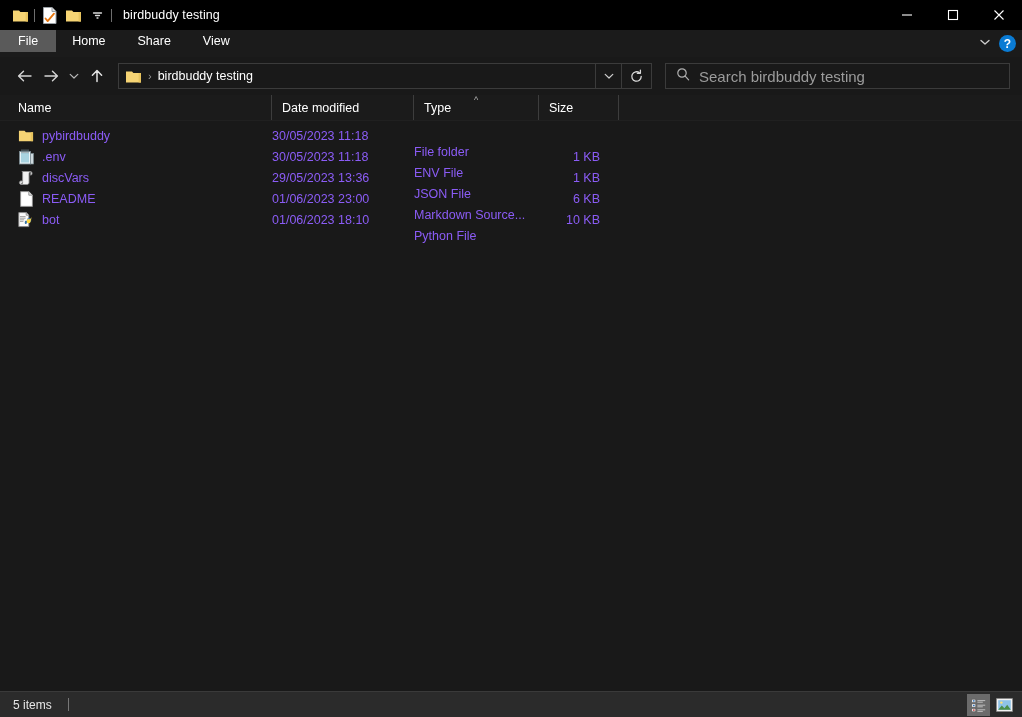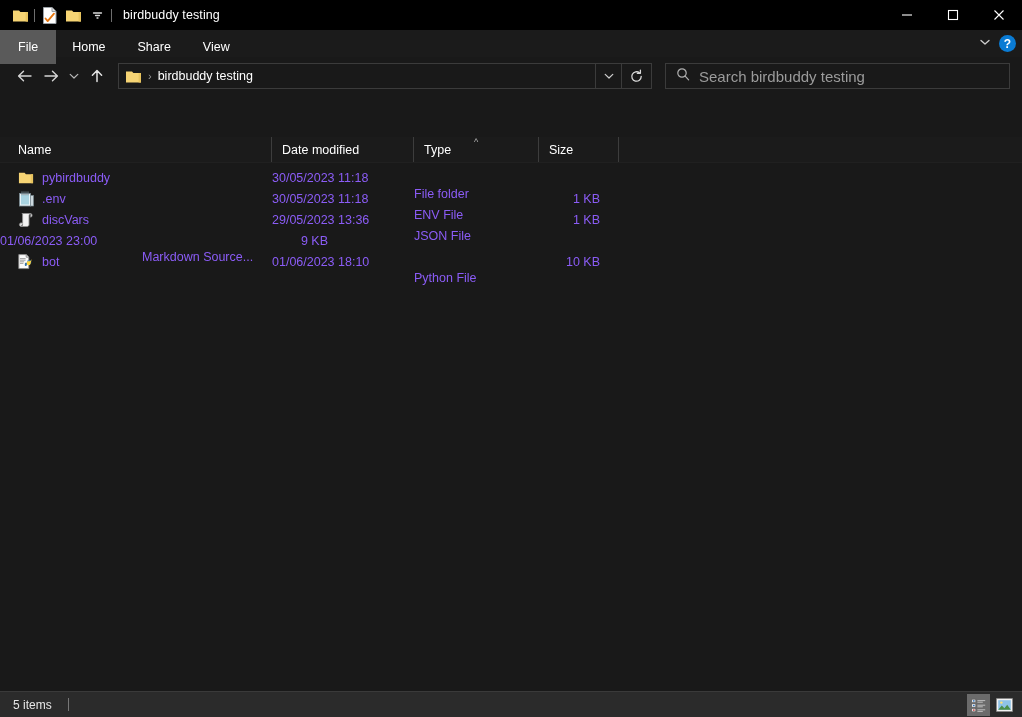--- a/index.html
+++ b/index.html
@@ -94,21 +94,21 @@
     display: flex;
     align-items: stretch;
     position: relative;
   }
   .rtab {
     display: flex;
     align-items: center;
     padding: 0 16px;
     color: #ffffff;
     font-size: 12.5px;
-    height: 34px;
+    height: 22px;
   }
   .rtab.file {
     background: #5a5a5a;
     padding: 0 18px;
   }
   .ribbon-right {
     position: absolute;
     right: 6px;
     top: 0;
     height: 27px;
@@ -210,21 +210,20 @@
 
   
   .colheaders {
     height: 26px;
     flex: 0 0 26px;
     background: #1b1b1b;
     display: flex;
     align-items: stretch;
     position: relative;
     border-bottom: 1px solid #202020;
-    margin-top: 42px;
   }
   .colh {
     display: flex;
     align-items: center;
     color: #ffffff;
     font-size: 12.5px;
     border-right: 1px solid #3d3d3d;
     padding-left: 10px;
     position: relative;
   }
@@ -518,23 +517,32 @@
           </svg>
         </span>
         <span>discVars</span>
       </div>
       <div class="fdate">29/05/2023 13:36</div>
       <div class="ftype">JSON File</div>
       <div class="fsize">1 KB</div>
     </div>
 
     <div class="frow">
+      <div class="fname">
+        <span class="ficon">
+          <svg width="13" height="16" viewBox="0 0 13 16">
+            <path d="M0.6 0.6h8.2l3.6 3.6v11.2H0.6z" fill="#ffffff" stroke="#8f8f8f" stroke-width="0.9"></path>
+            <path d="M8.8 0.6v3.6h3.6" fill="#e0e0e0" stroke="#8f8f8f" stroke-width="0.9"></path>
+          </svg>
+        </span>
+        <span>README</span>
+      </div>
       <div class="fdate">01/06/2023 23:00</div>
       <div class="ftype">Markdown Source...</div>
-      <div class="fsize">9 KB</div>
+      <div class="fsize">6 KB</div>
     </div>
 
     <div class="frow">
       <div class="fname">
         <span class="ficon">
           <svg width="16" height="16" viewBox="0 0 16 16">
             <path d="M0.8 0.6h7.4l2.6 2.6v11.4H0.8z" fill="#fbfbfb" stroke="#8a8a8a" stroke-width="0.9"></path>
             <path d="M8.2 0.6v2.6h2.6" fill="#e2e2e2" stroke="#8a8a8a" stroke-width="0.9"></path>
             <path d="M2.4 4.6h4.8M2.4 6.2h4.8M2.4 7.8h3.4M2.4 9.4h2.6" stroke="#8a8a8a" stroke-width="0.8" stroke-linecap="round"></path>
             <path d="M9.2 7.4c0-1 0.6-1.5 2-1.5s2 0.5 2 1.5v1.3c0 0.9-0.5 1.4-1.4 1.4h-1.6c-1 0-1.7 0.6-1.7 1.6v0.4h-0.6c-0.8 0-1.1-0.6-1.1-1.7s0.3-1.7 1.1-1.7h3v-0.4h-1.7z" fill="#3572a5"></path>

